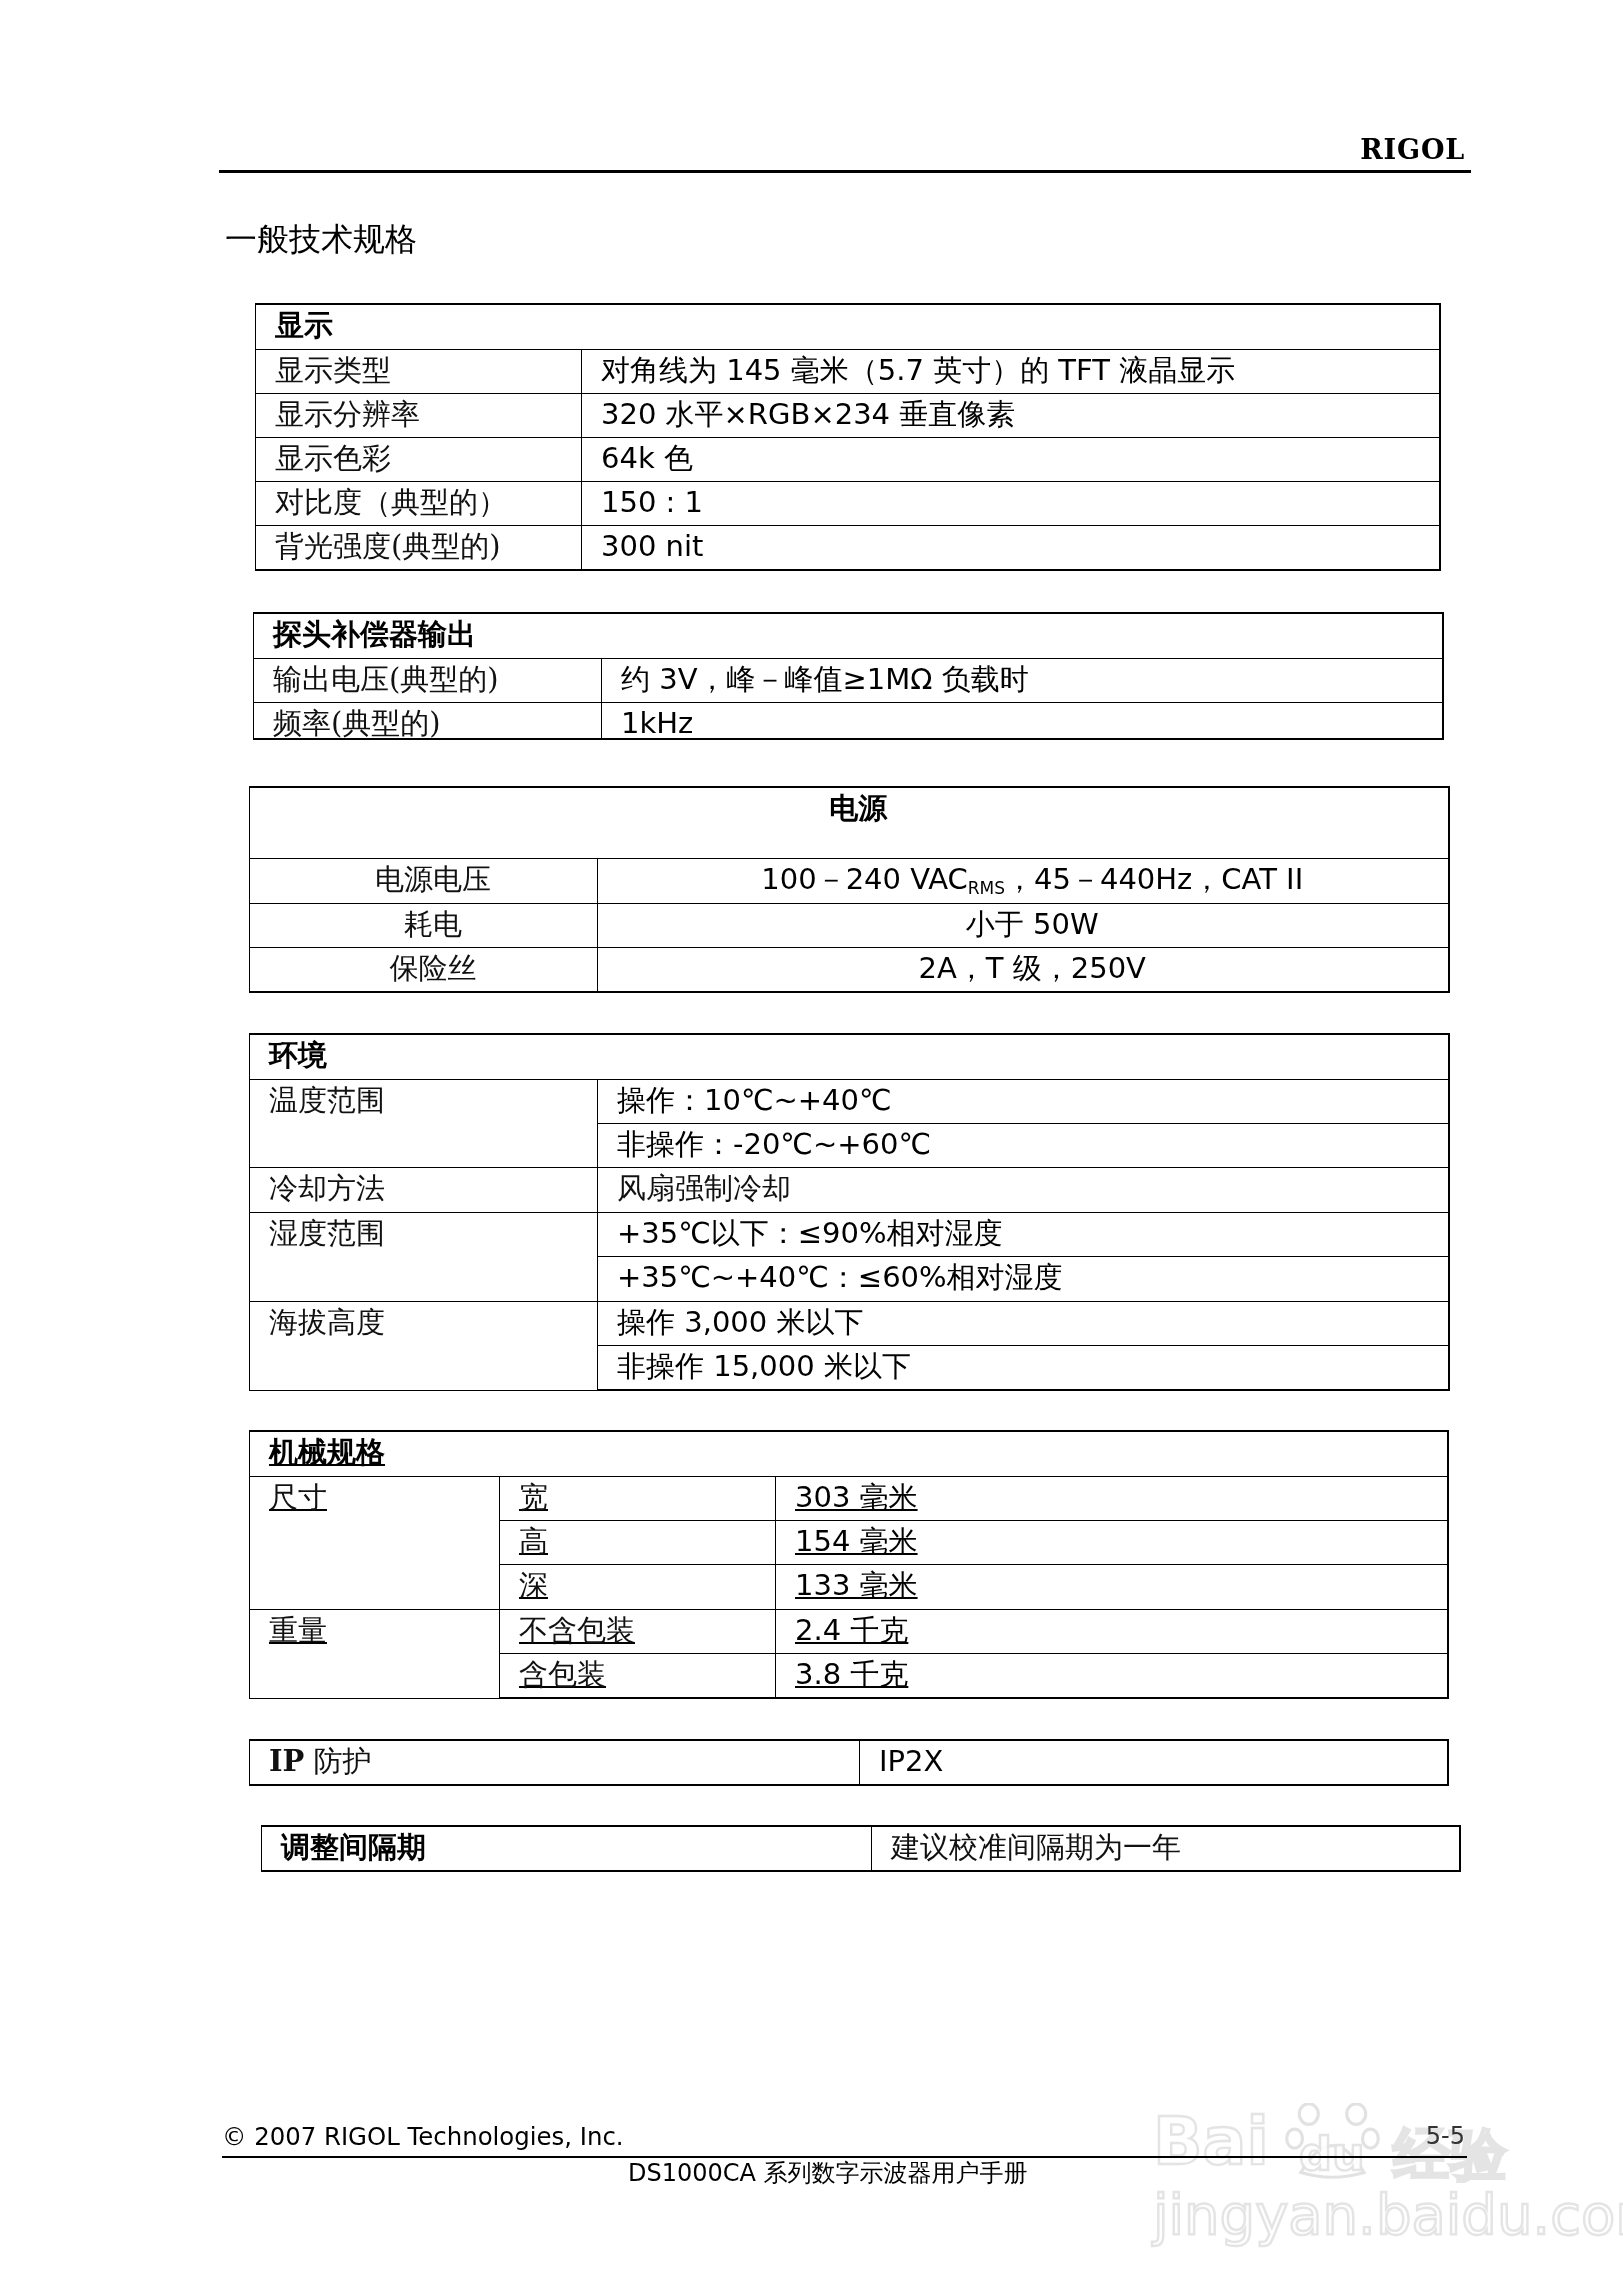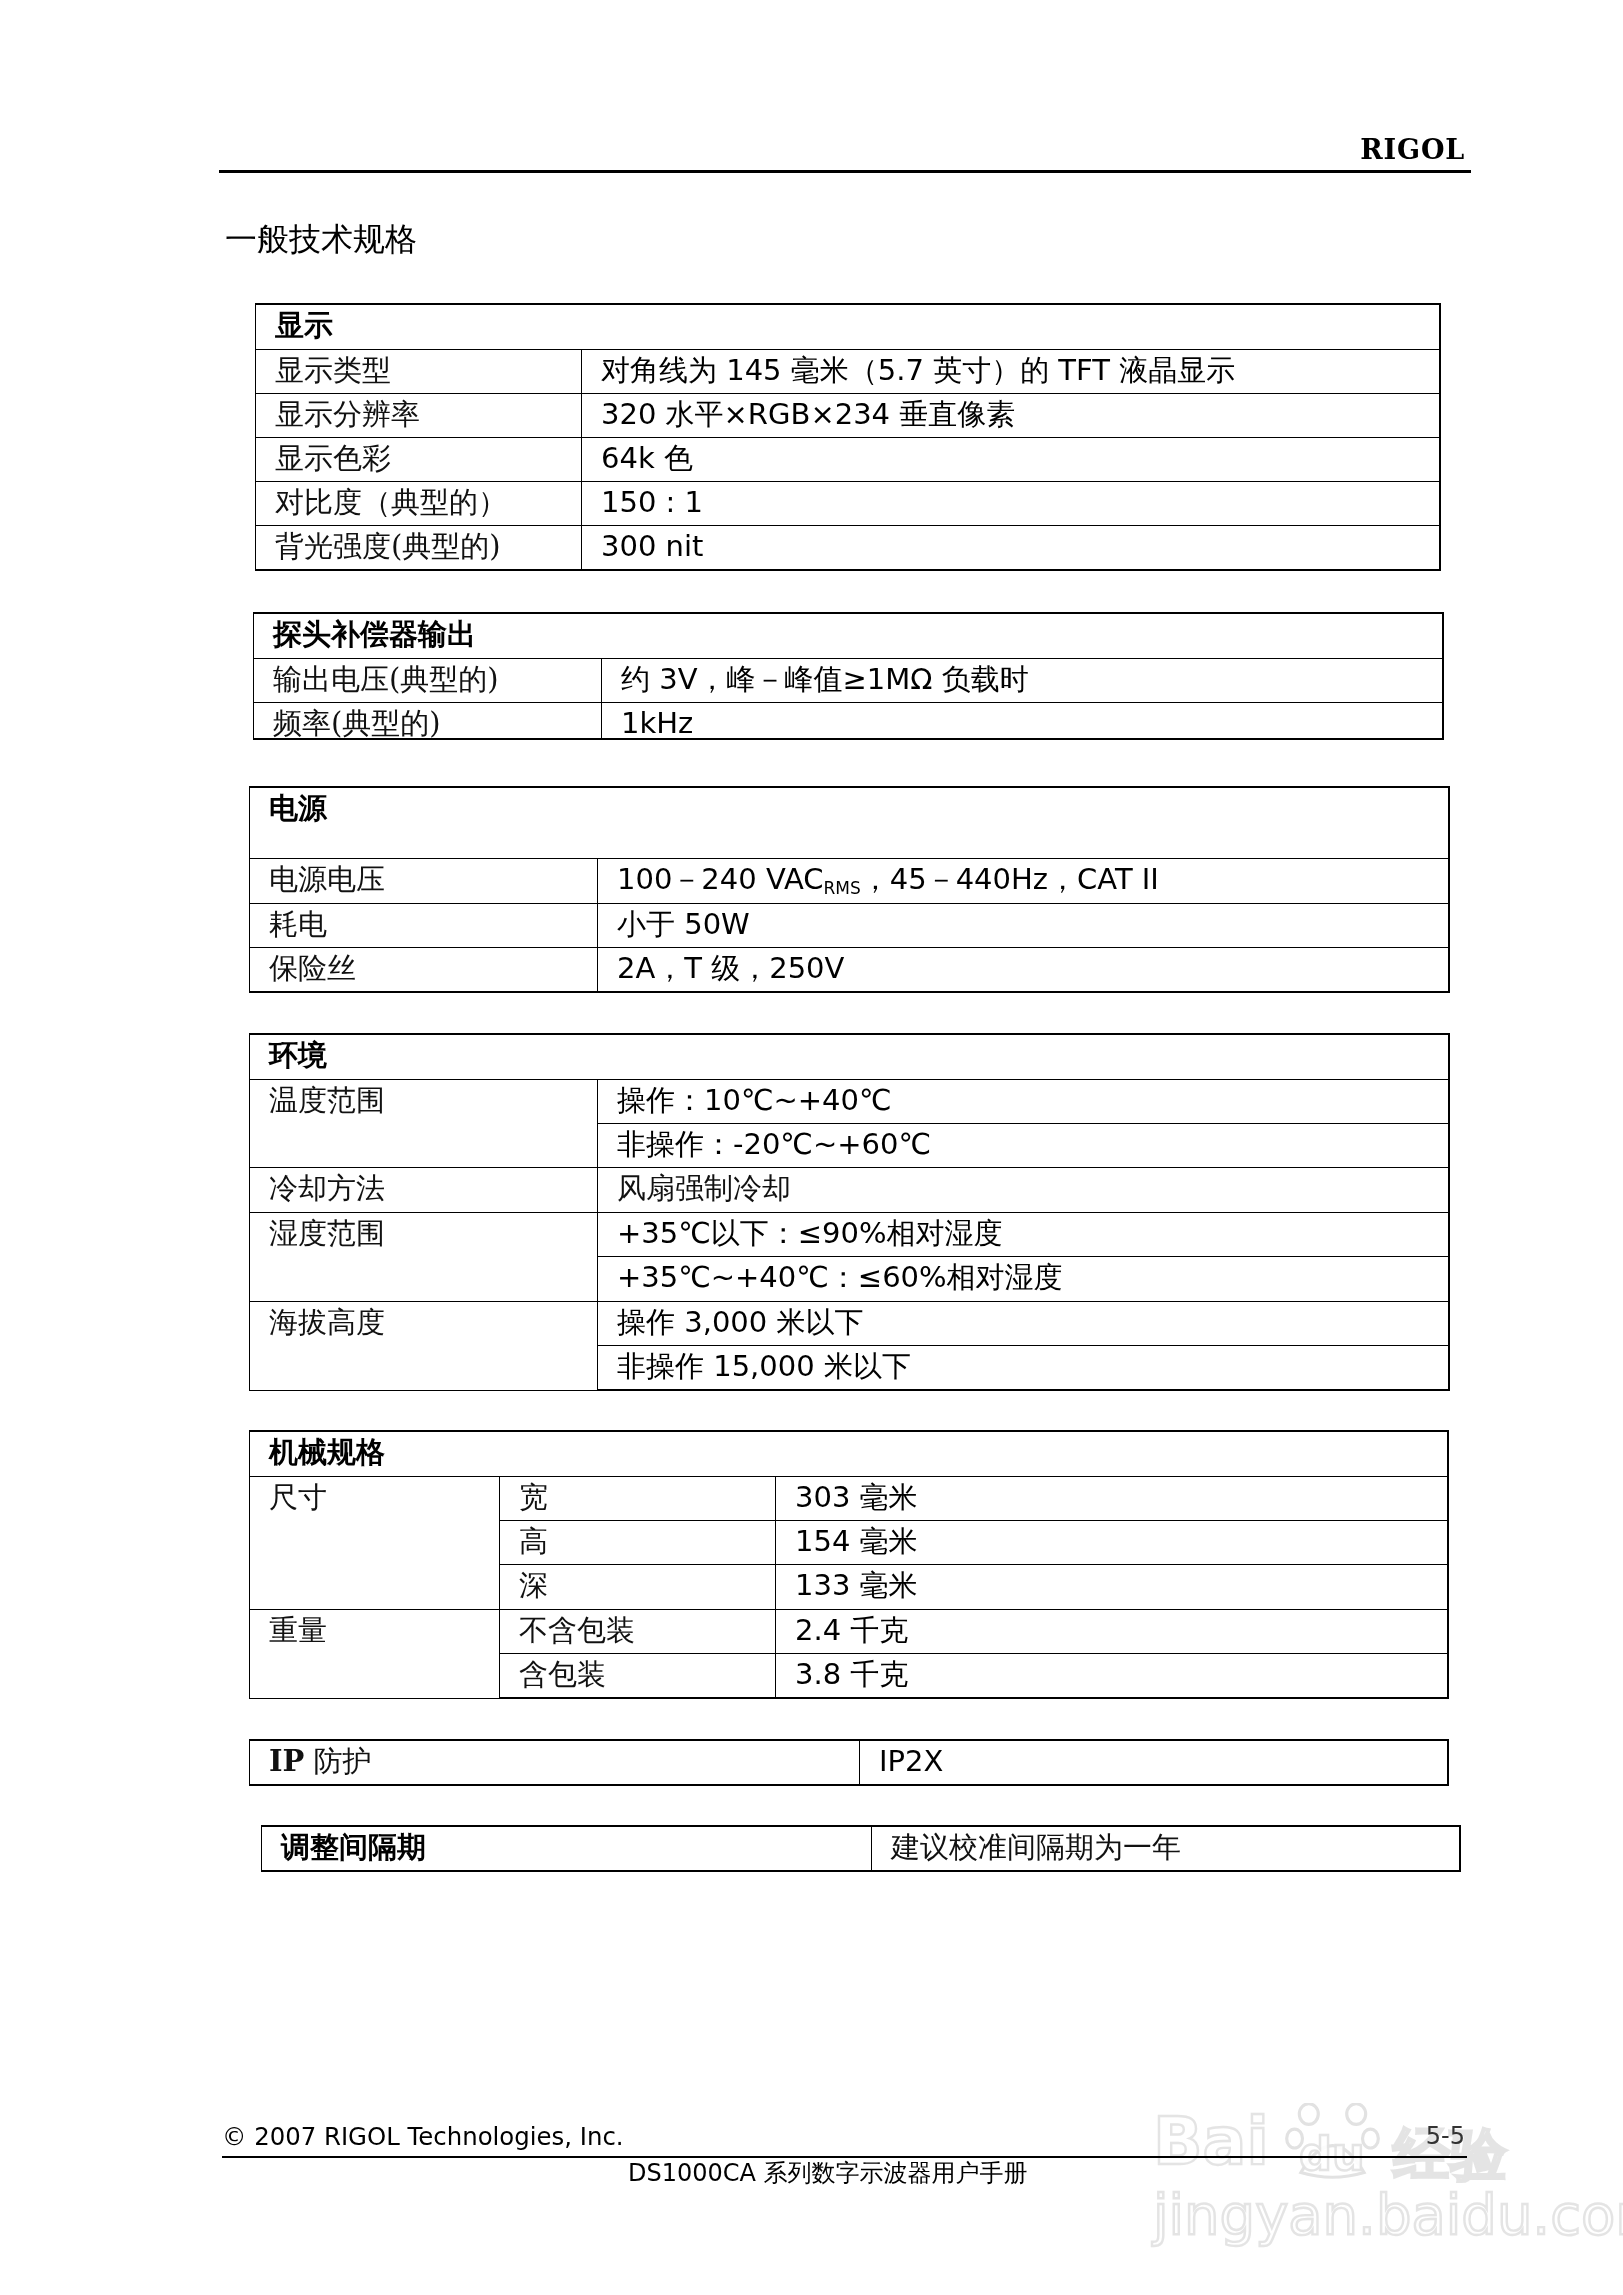--- a/index.html
+++ b/index.html
@@ -77,21 +77,21 @@
         <td class="zh">输出电压(典型的)</td>
         <td class="val">约 3V，峰－峰值≥1MΩ 负载时</td>
       </tr>
   <tr style="height:32px">
         <td class="zh">频率(典型的)</td>
         <td class="val">1kHz</td>
       </tr>
 </tbody>
   </table>
 
-<table class="spec" style="left:249px; top:786px; width:1198px;">
+<table class="spec" style="left:249px; top:786px; width:1198px;text-align:center;">
   <colgroup>
       <col style="width:348px">
       <col style="width:851px">
     </colgroup>
   <tbody>
       <tr style="height:71px">
         <td class="head" colspan="2">电源</td>
       </tr>
   <tr style="height:45px">
         <td class="zh">电源电压</td>
@@ -138,21 +138,21 @@
   <tr style="height:44px">
         <td class="zh" rowspan="2">海拔高度</td>
         <td class="val">操作 3,000 米以下</td>
       </tr>
   <tr style="height:45px">
         <td class="val">非操作 15,000 米以下</td>
       </tr>
 </tbody>
   </table>
 
-<table class="spec" style="left:249px; top:1430px; width:1198px;">
+<table class="spec" style="left:249px; top:1430px; width:1198px;text-decoration:underline;">
   <colgroup>
       <col style="width:250px">
       <col style="width:276px">
       <col style="width:672px">
     </colgroup>
   <tbody>
       <tr style="height:45px">
         <td class="head" colspan="3">机械规格</td>
       </tr>
   <tr style="height:44px">

